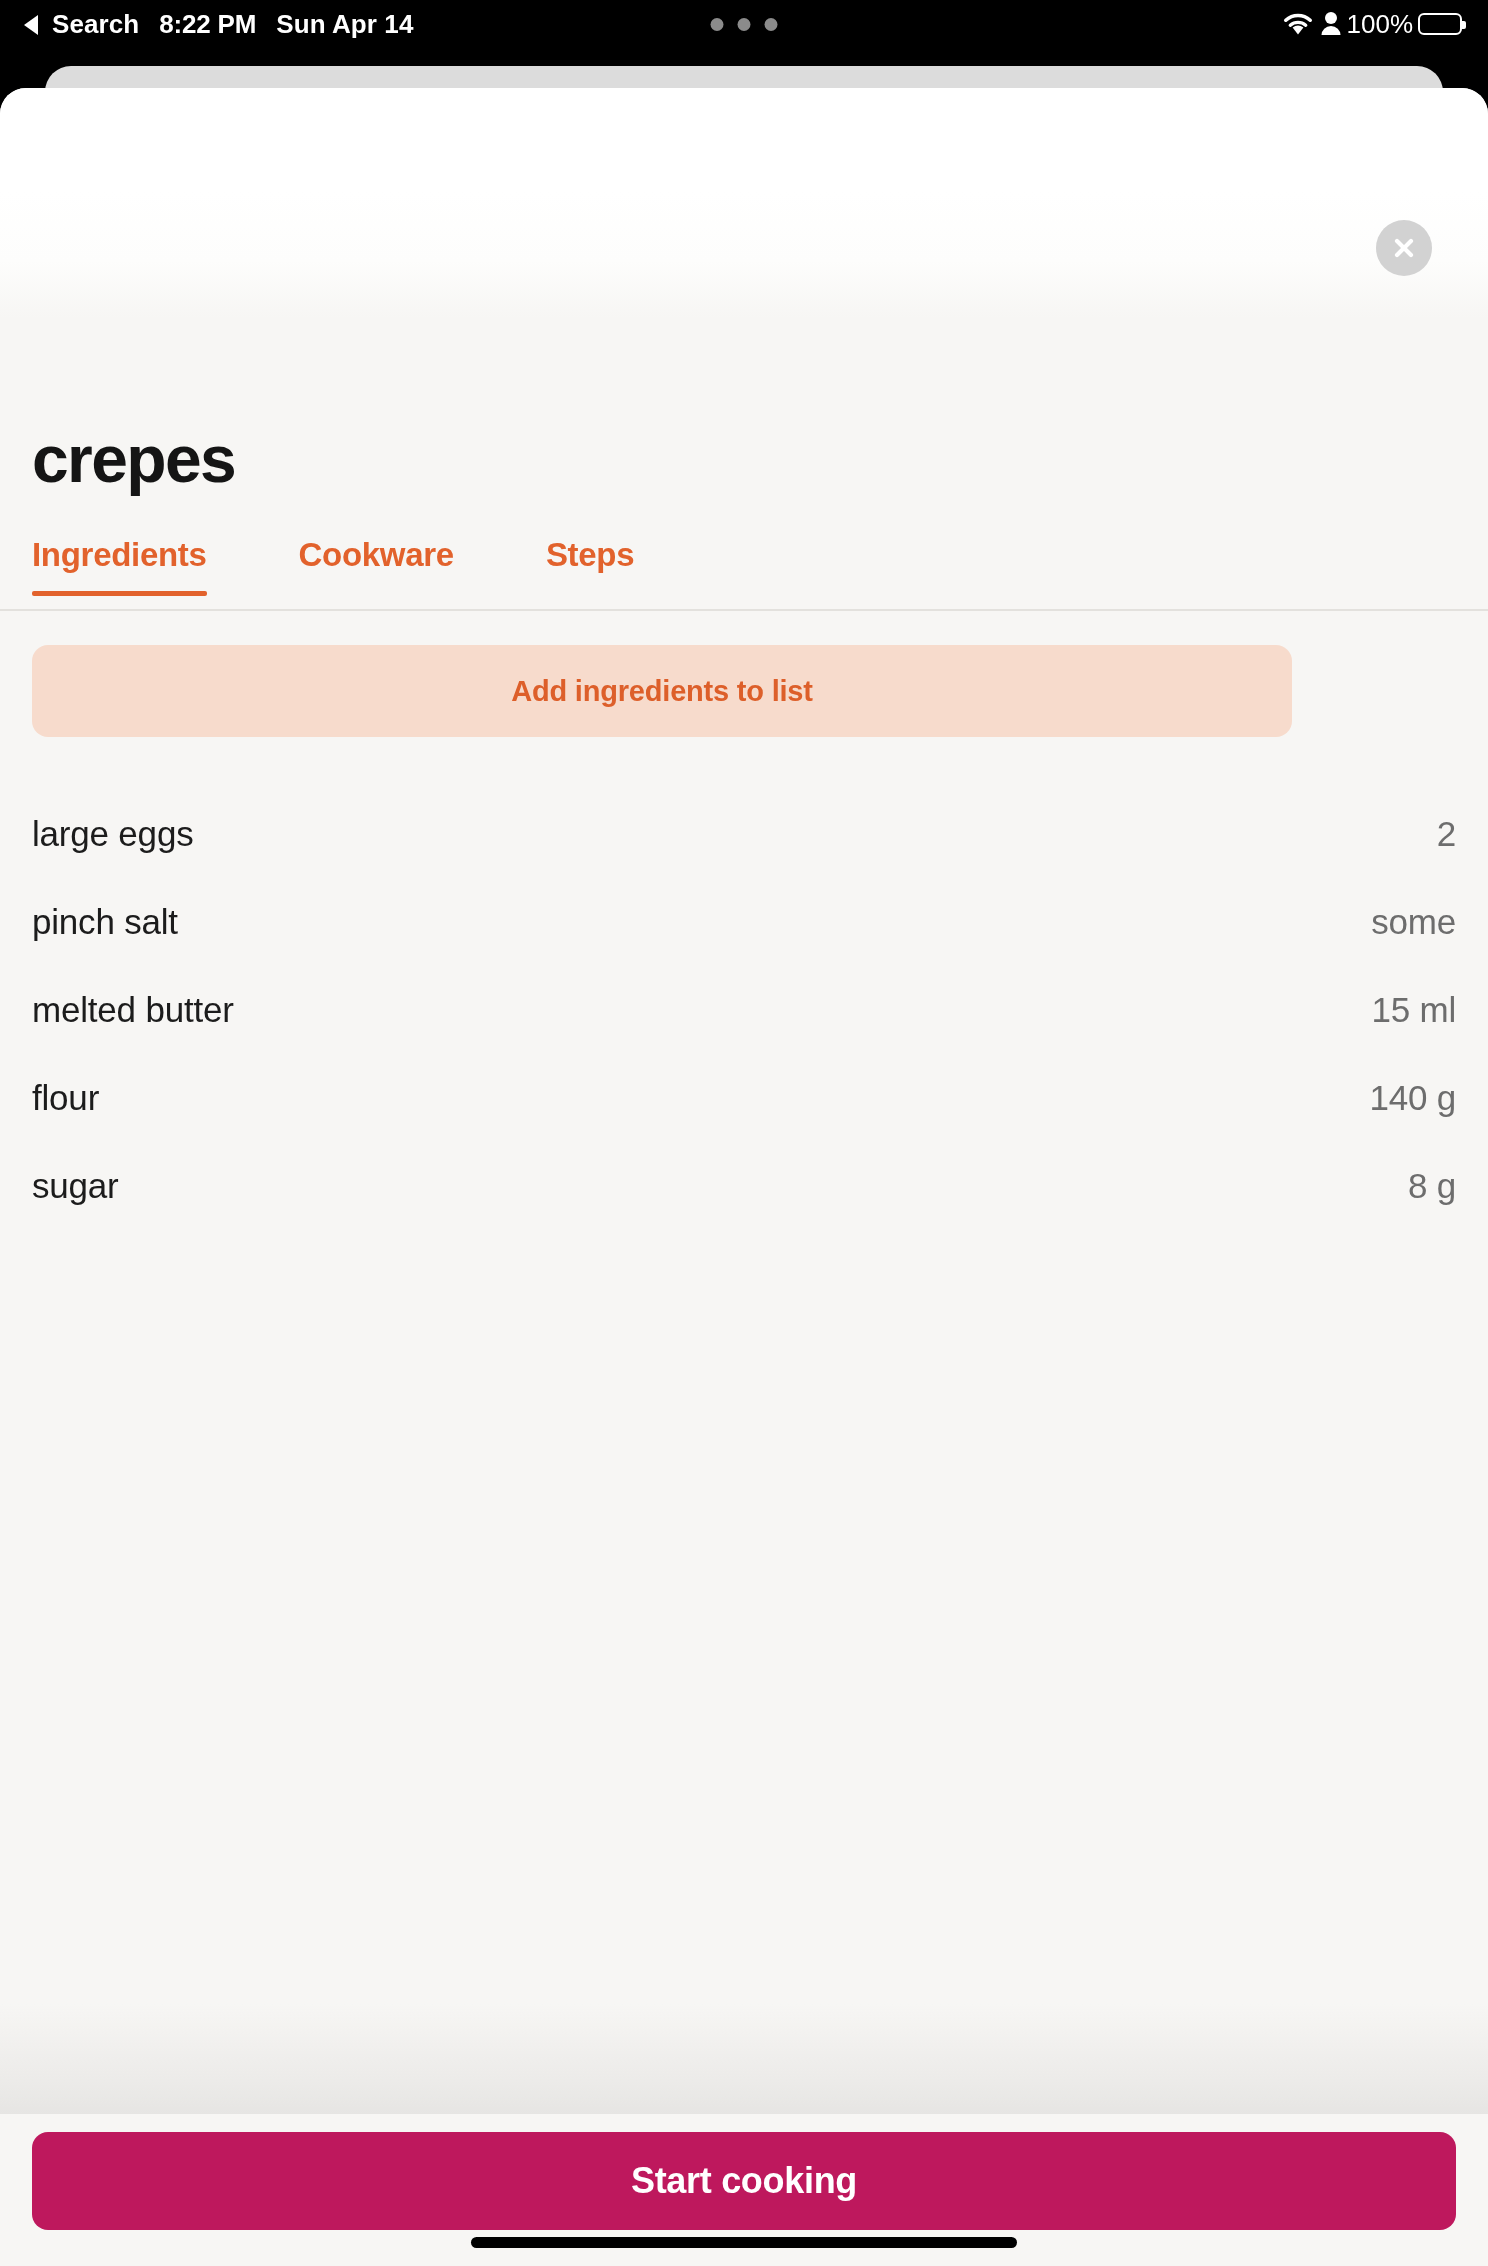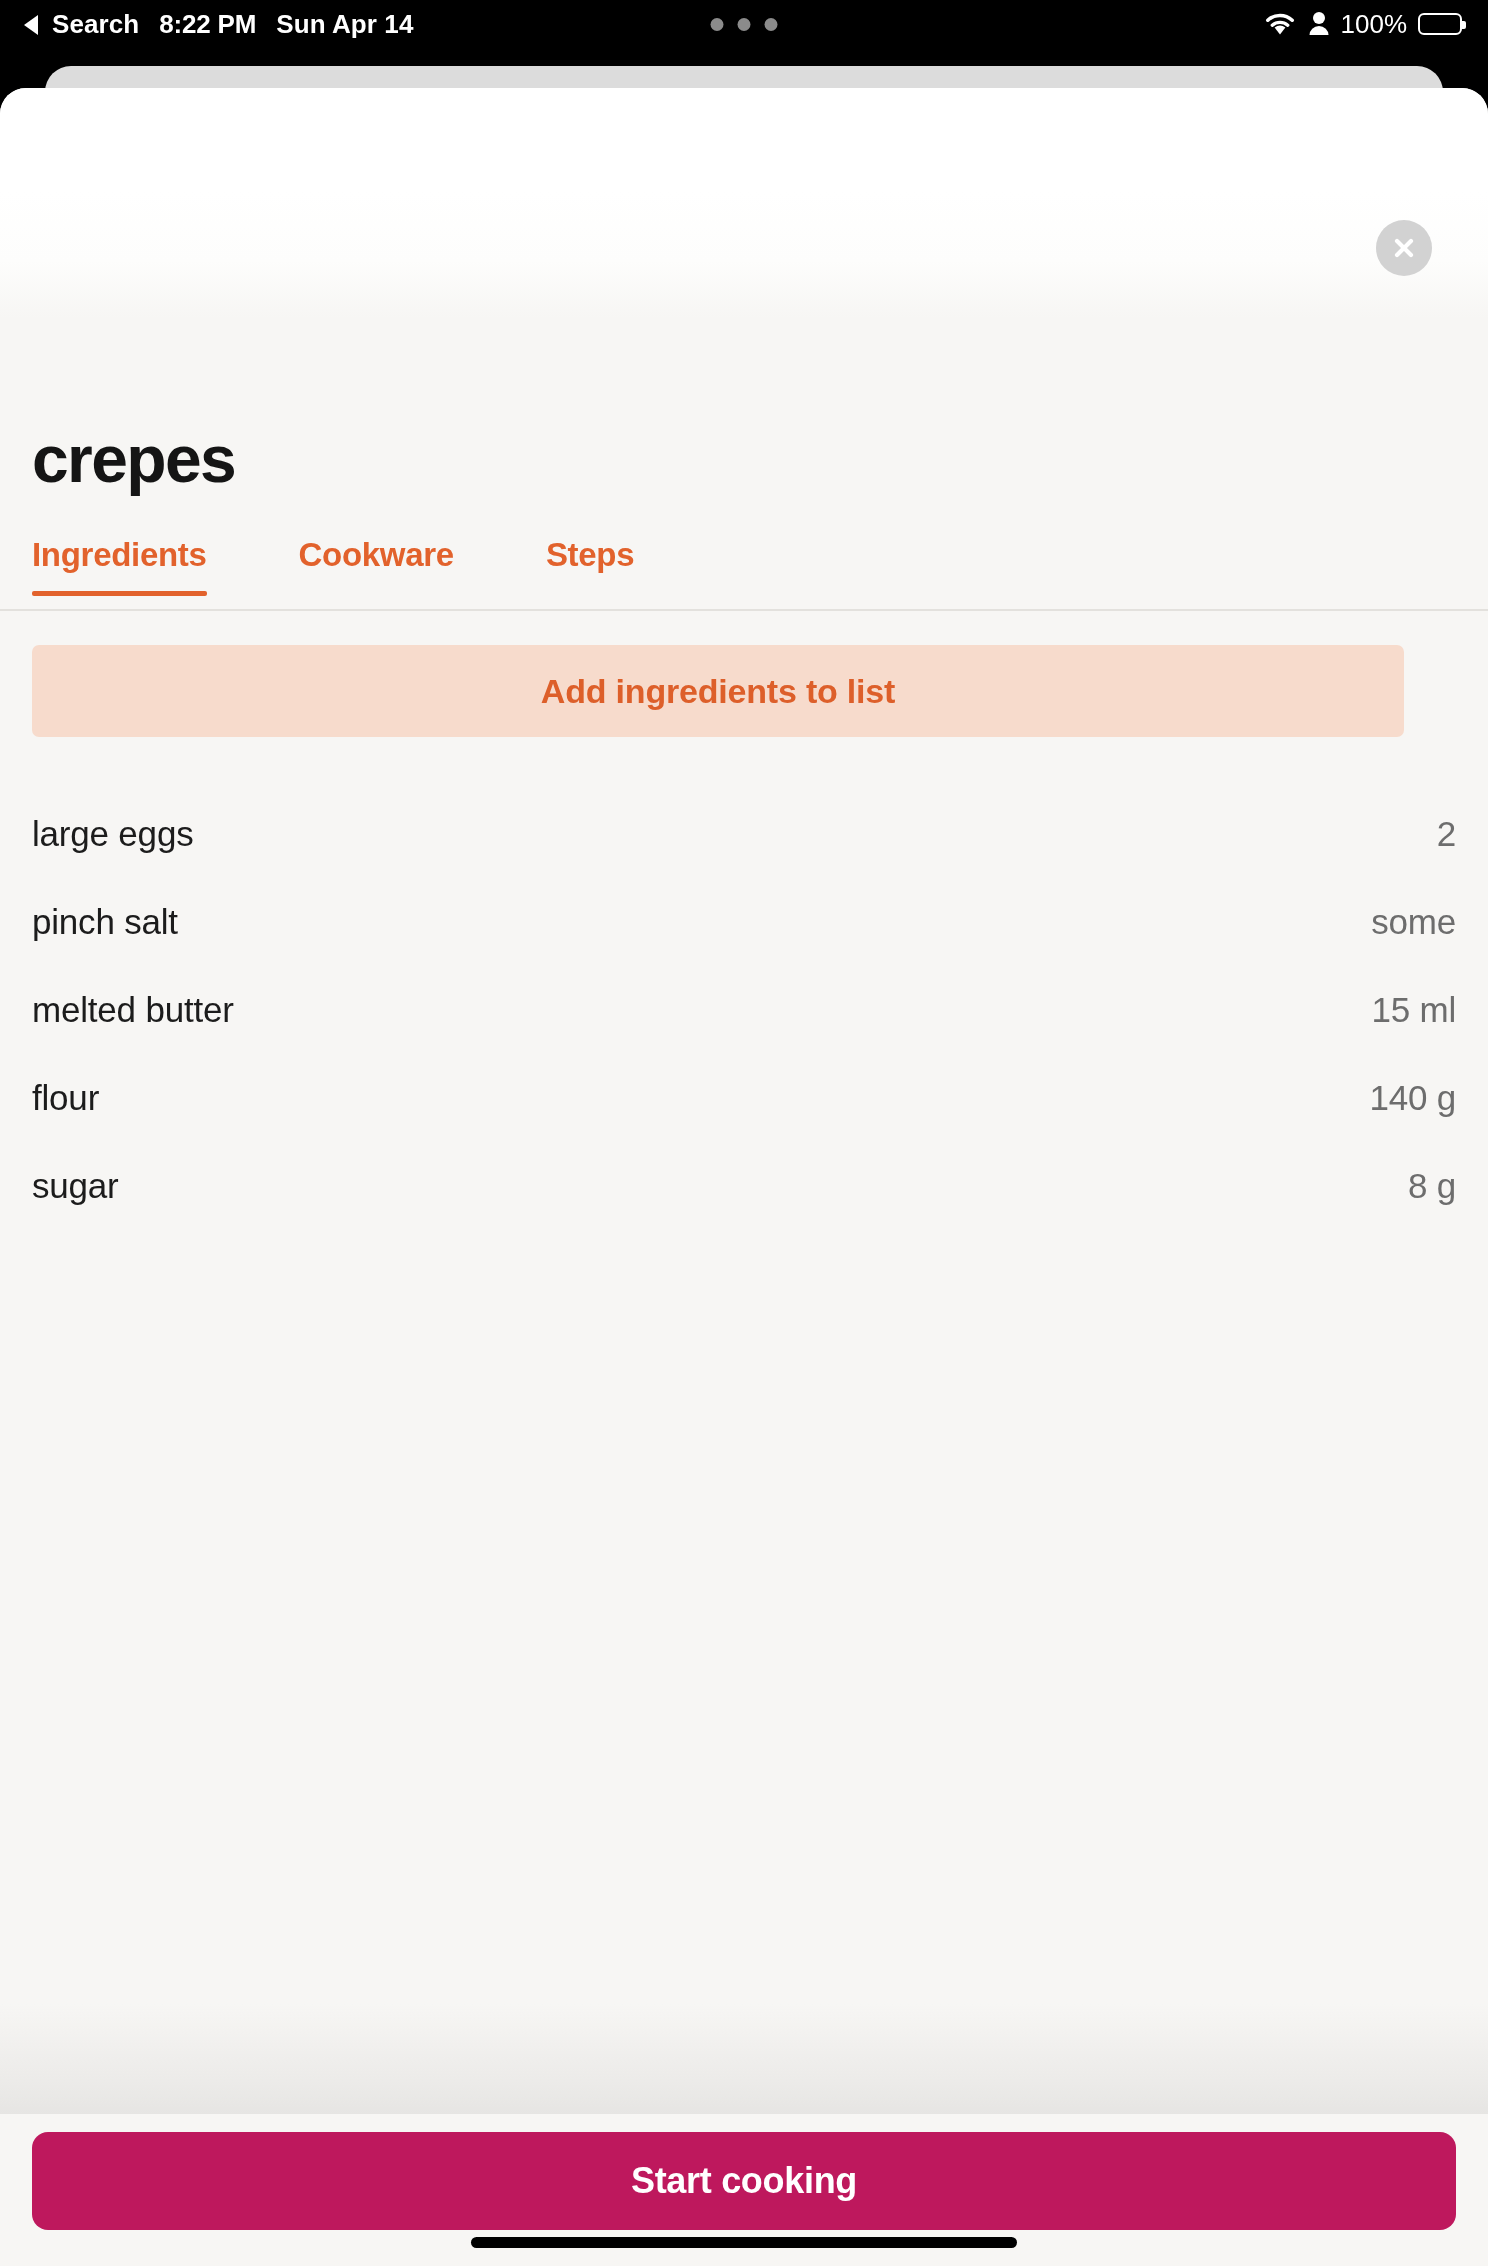--- a/index.html
+++ b/index.html
@@ -66,21 +66,21 @@
     width: 13px; height: 13px;
     border-radius: 50%;
     background: #8b8b8b;
   }
 
   .status-right {
     position: absolute;
     right: 26px;
     display: flex;
     align-items: center;
-    gap: 11px;
+    gap: 5px;
     font-size: 26px;
   }
   .wifi-icon { display: block; }
   .person-icon { display: block; }
   .battery {
     width: 44px; height: 22px;
     border: 2.5px solid #ffffff;
     border-radius: 6px;
     position: relative;
     display: inline-block;
@@ -203,28 +203,28 @@
     height: 2px;
     background: #e3e1dd;
     z-index: 12;
   }
 
   
   .add-btn {
     position: absolute;
     top: 557px;
     left: 32px;
-    width: 1372px;
+    width: 1260px;
     height: 92px;
     background: #f7dbcc;
-    border-radius: 7px;
+    border-radius: 16px;
     display: flex;
     align-items: center;
     justify-content: center;
-    font-size: 34px;
+    font-size: 29px;
     font-weight: 700;
     color: #dd5f2a;
     letter-spacing: -0.2px;
     border: none;
     cursor: pointer;
     font-family: inherit;
     z-index: 15;
   }
 
   

